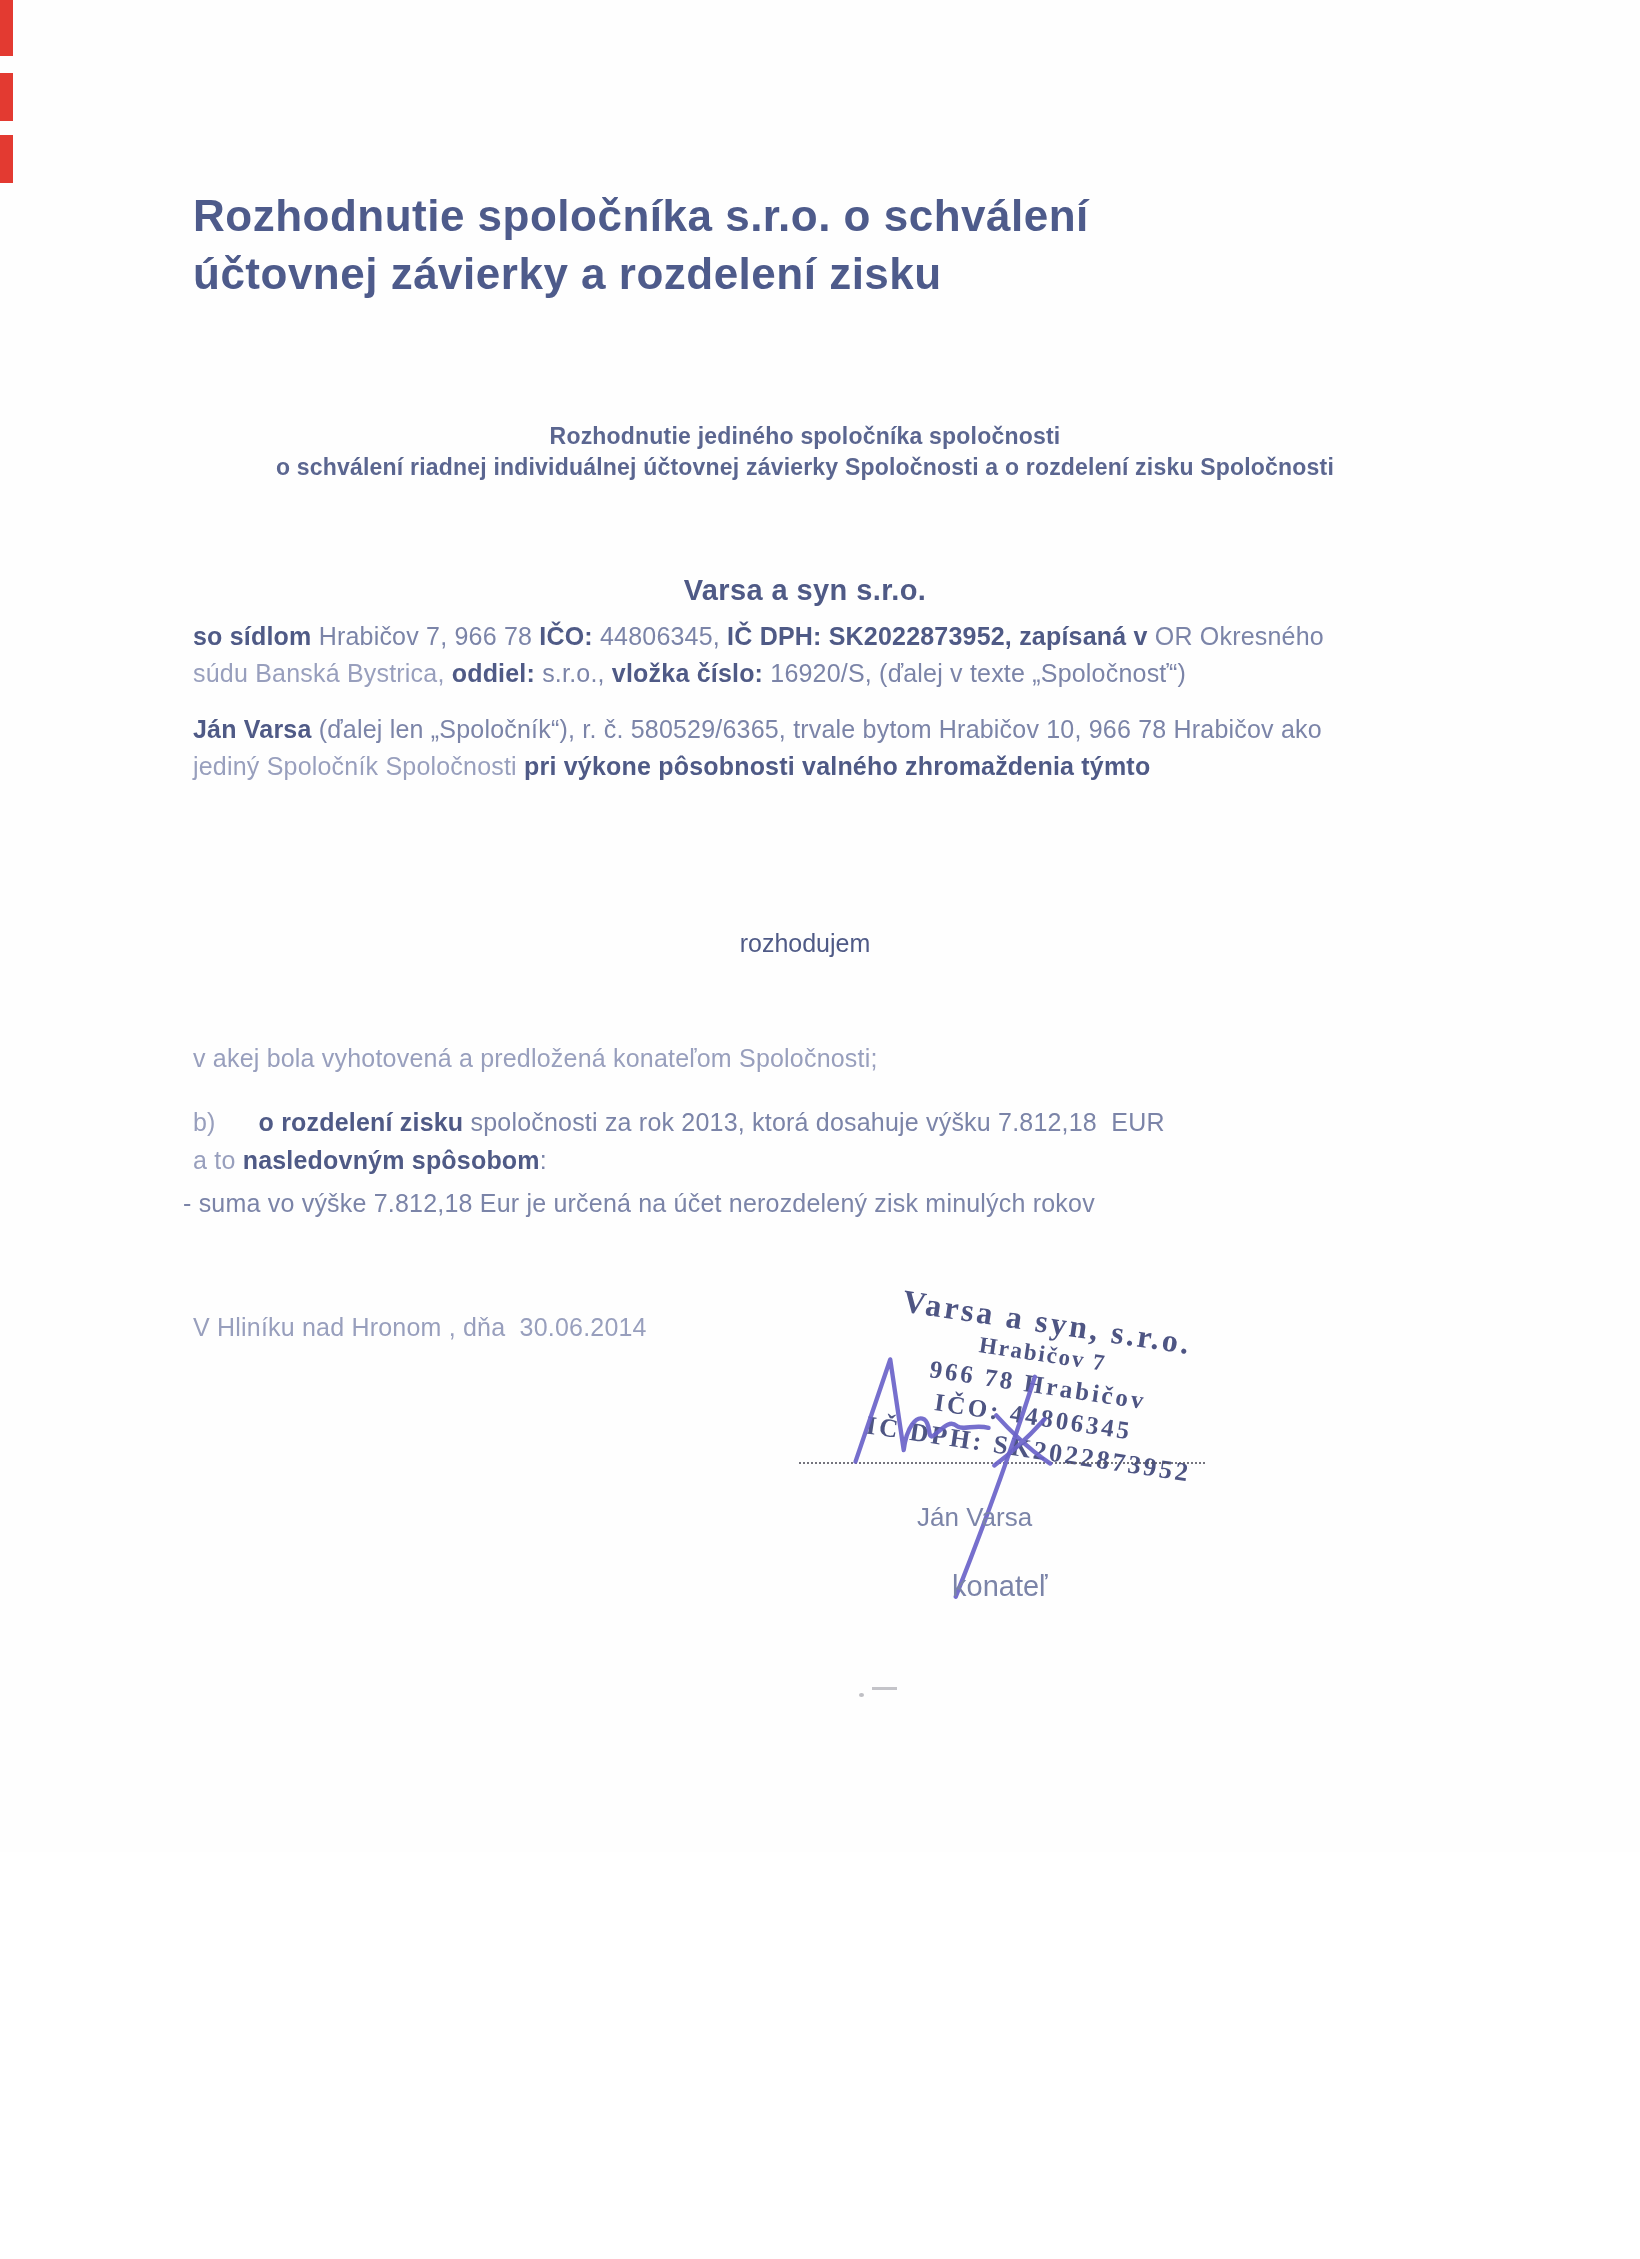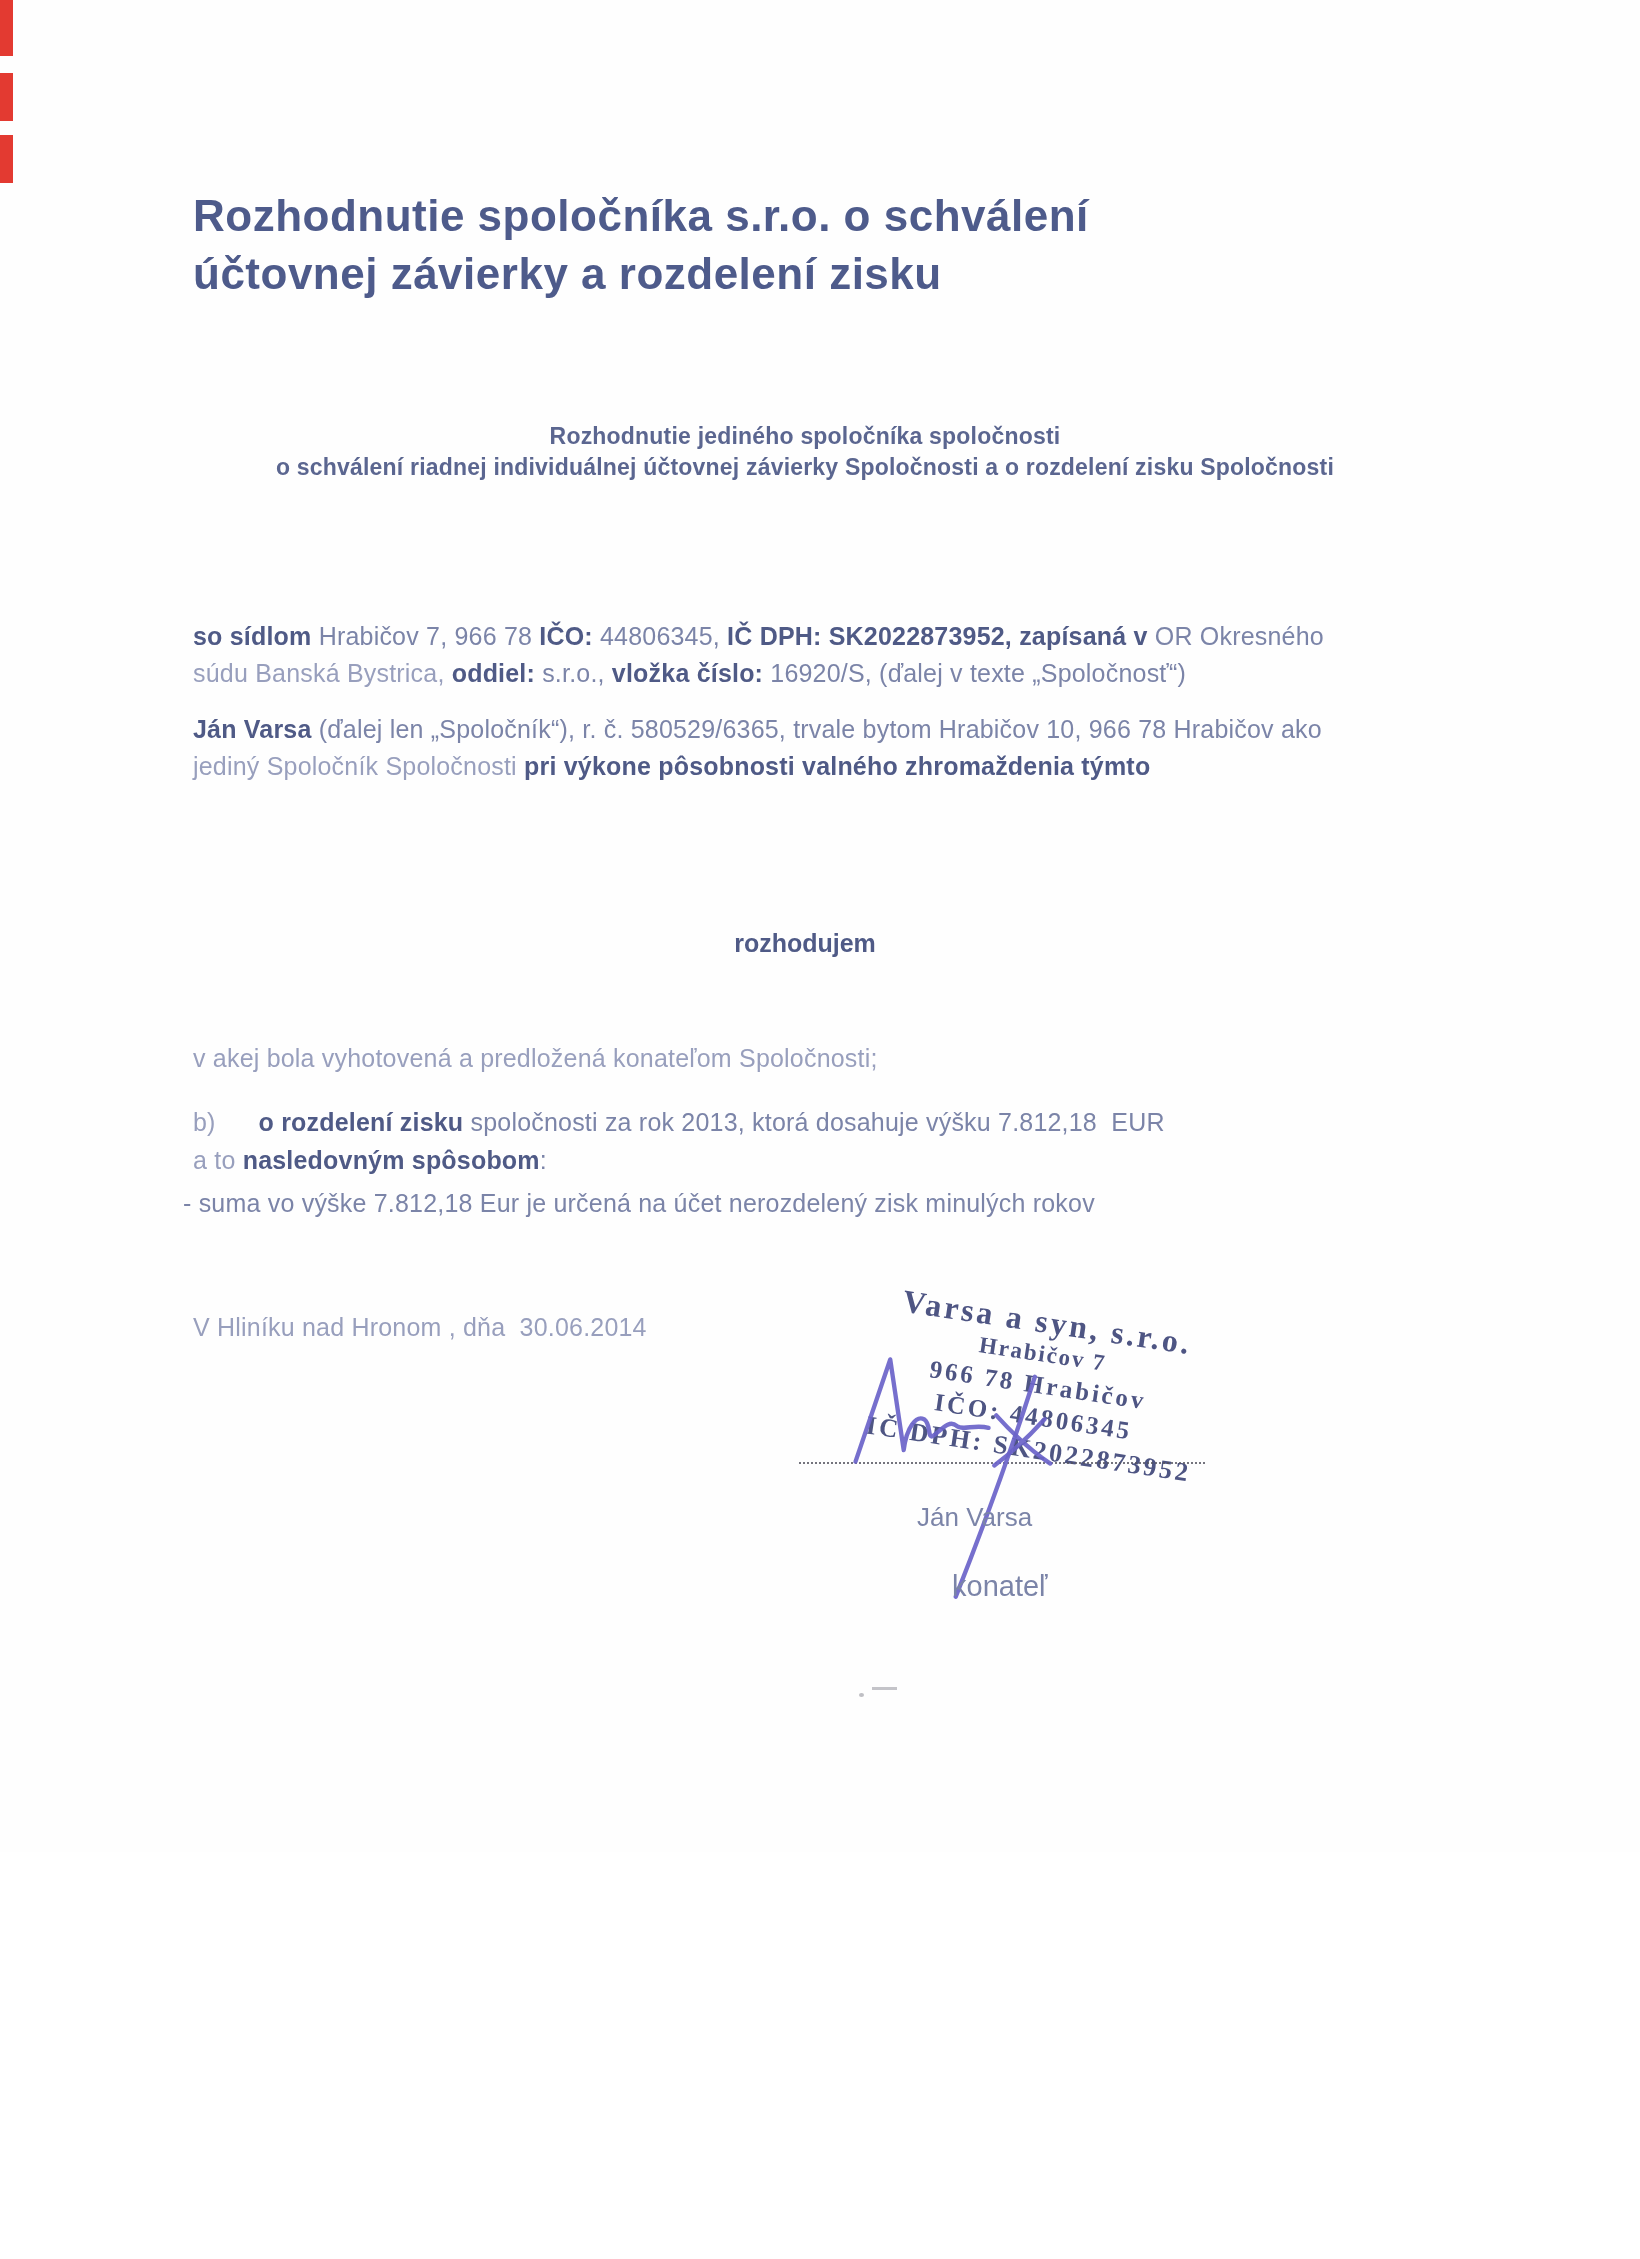--- a/index.html
+++ b/index.html
@@ -18,21 +18,21 @@
   .rm3{top:135px;height:48px;}
 
   .title{
     position:absolute;left:193px;top:187px;margin:0;
     font-size:44px;line-height:58px;font-weight:700;
     letter-spacing:0.5px;color:var(--title-ink,#4e5b8b);
   }
   .centerband{position:absolute;left:134px;width:1342px;text-align:center;}
   .subtitle{top:421px;font-size:23px;font-weight:700;line-height:31px;color:var(--subtitle-ink,#5b6690);letter-spacing:0.2px;}
   .company-name{top:574px;font-size:29px;font-weight:700;color:var(--bold-ink,#4f5a86);letter-spacing:0.4px;}
-  .decision-word{top:929px;font-size:25px;font-weight:700;color:var(--bold-ink,#4f5a86);}
+  .decision-word{top:929px;font-size:25px;font-weight:400;color:var(--bold-ink,#4f5a86);}
 
   .line{
     position:absolute;left:193px;
     font-size:25px;line-height:37px;
     white-space:pre;letter-spacing:0.2px;
   }
   .run{color:var(--body-ink,#7b84a8);}
   .run.b{font-weight:700;color:var(--bold-ink,#4f5a86);}
   .run.f{color:var(--faded-ink,#989fbd);}
 
@@ -74,20 +74,21 @@
   <h1 class="title">
     <div>Rozhodnutie spoločníka s.r.o. o schválení</div>
     <div>účtovnej závierky a rozdelení zisku</div>
   </h1>
 
   <div class="centerband subtitle">
     <div>Rozhodnutie jediného spoločníka spoločnosti</div>
     <div>o schválení riadnej individuálnej účtovnej závierky Spoločnosti a o rozdelení zisku Spoločnosti</div>
   </div>
 
+  <div class="centerband company-name">Varsa a syn s.r.o.</div>
 
   <div class="line" style="top:618px"><span class="run b">so sídlom </span><span class="run">Hrabičov 7, 966 78 </span><span class="run b">IČO: </span><span class="run">44806345, </span><span class="run b">IČ DPH: SK2022873952, zapísaná v </span><span class="run">OR Okresného</span></div>
   <div class="line" style="top:655px"><span class="run f">súdu Banská Bystrica, </span><span class="run b">oddiel: </span><span class="run">s.r.o., </span><span class="run b">vložka číslo: </span><span class="run">16920/S, (ďalej v texte „Spoločnosť“)</span></div>
 
   <div class="line" style="top:711px"><span class="run b">Ján Varsa </span><span class="run">(ďalej len „Spoločník“), r. č. 580529/6365, trvale bytom Hrabičov 10, 966 78 Hrabičov ako</span></div>
   <div class="line" style="top:748px"><span class="run f">jediný Spoločník Spoločnosti </span><span class="run b">pri výkone pôsobnosti valného zhromaždenia týmto</span></div>
 
   <div class="centerband decision-word">rozhodujem</div>
 
   <div class="line" style="top:1040px"><span class="run f">v akej bola vyhotovená a predložená konateľom Spoločnosti;</span></div>

